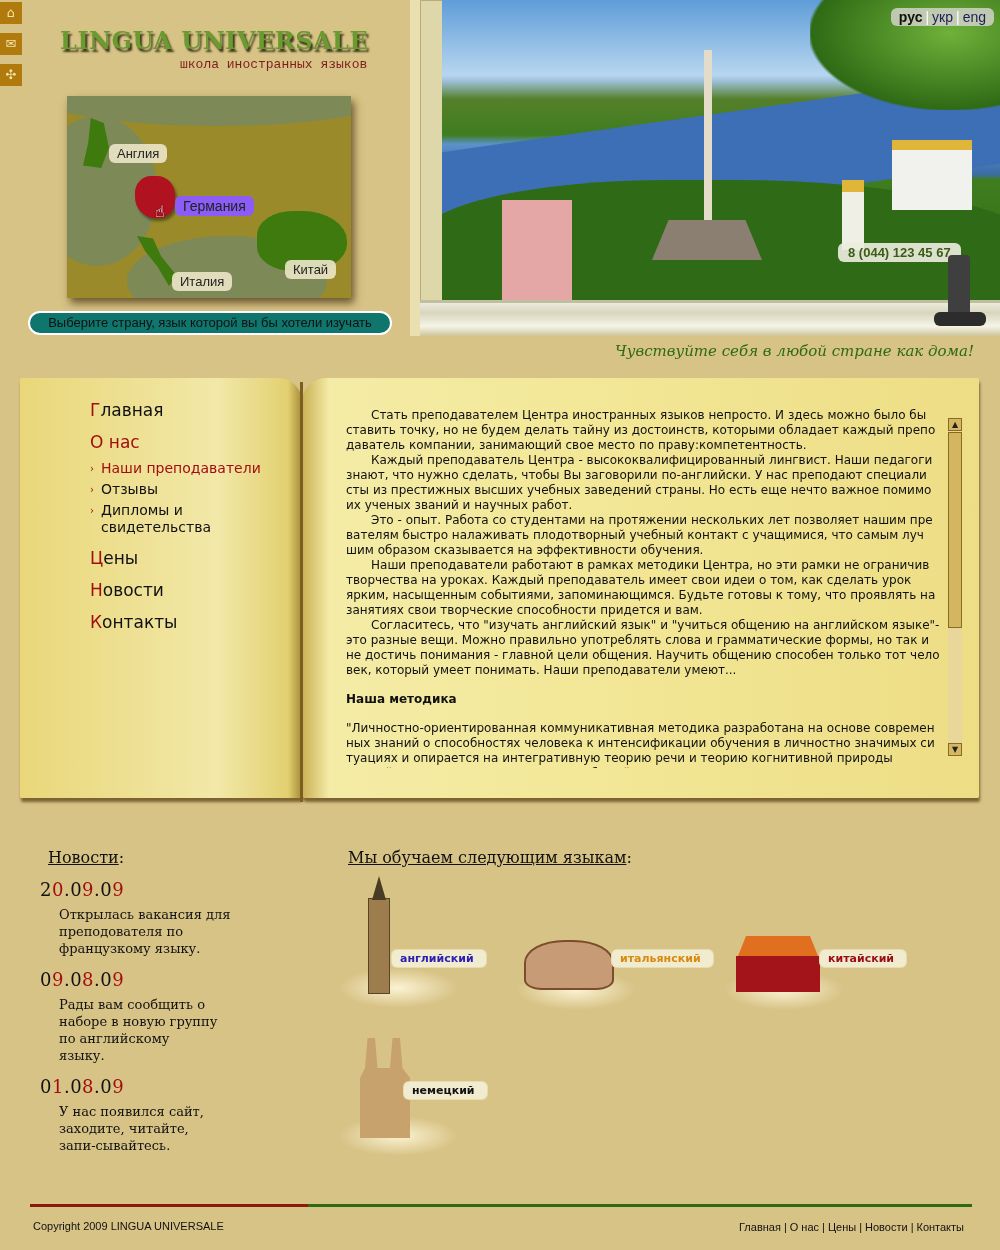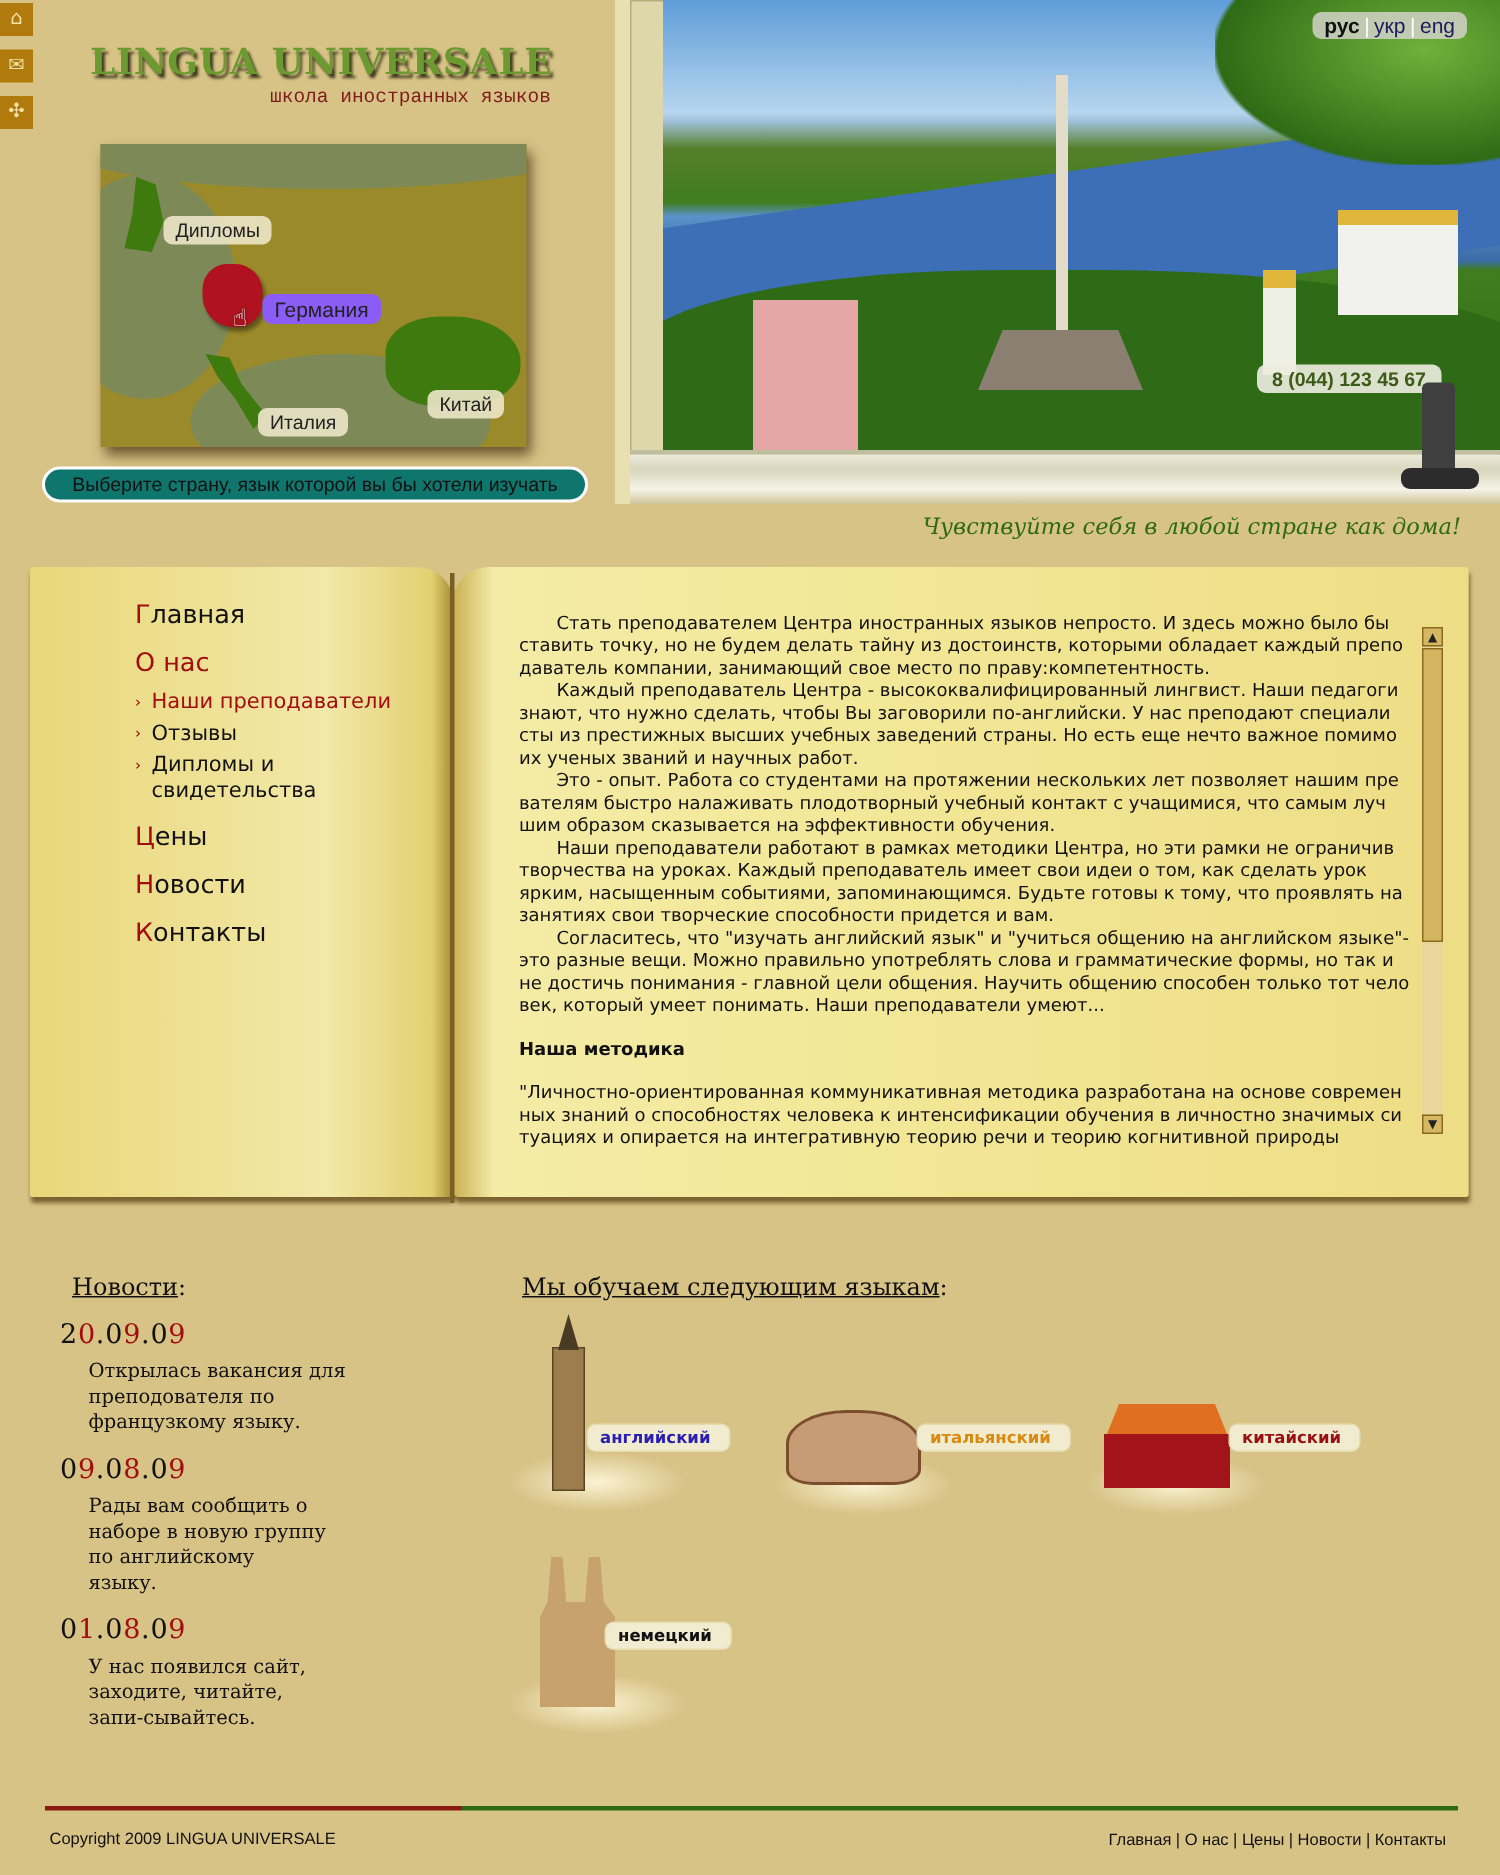--- a/index.html
+++ b/index.html
@@ -30,21 +30,21 @@
   .scene { position: absolute; left: 22px; top: 0; width: 568px; height: 300px; overflow: hidden;
            background: linear-gradient(to bottom, #5f9dd8 0%, #b7d6ef 25%, #9ec0d8 27%, #55802b 33%, #3f7d1f 45%, #5a92c9 48%, #3c6ca8 58%, #3f7d1f 60%, #2f6a15 100%); }
   .river { position: absolute; left: 0; top: 110px; width: 600px; height: 90px; background: #3c6fb6; transform: skewY(-8deg); }
   .forest-a { position: absolute; left: -20px; top: 180px; width: 620px; height: 140px; background: #2f6a17; border-radius: 40% 50% 0 0; }
   .tree-top { position: absolute; right: 0; top: 0; width: 200px; height: 110px; background: radial-gradient(ellipse at 70% 30%, #6fb13a, #2f6a15 70%, transparent 72%); }
   .monument { position: absolute; left: 262px; top: 50px; width: 8px; height: 180px; background: #e2dcc8; }
   .monument-base { position: absolute; left: 210px; top: 220px; width: 110px; height: 40px; background: #8a7f70; clip-path: polygon(15% 0, 85% 0, 100% 100%, 0 100%); }
   .church-pink { position: absolute; left: 60px; top: 200px; width: 70px; height: 100px; background: #e5a6a6; }
   .church-white { position: absolute; left: 450px; top: 140px; width: 80px; height: 70px; background: #f1f1ee; border-top: 10px solid #e0b63a; }
   .belltower { position: absolute; left: 400px; top: 180px; width: 22px; height: 70px; background: #efefe6; border-top: 12px solid #e0b63a; }
-  .lang-switch { position: absolute; right: 32px; top: 8px; background: rgba(210,210,200,0.85); border-radius: 6px; padding: 1px 8px; font-family: "Liberation Sans", sans-serif; font-size: 14px; color: #222; white-space: nowrap; }
+  .lang-switch { position: absolute; right: 16px; top: 8px; background: rgba(210,210,200,0.85); border-radius: 6px; padding: 1px 8px; font-family: "Liberation Sans", sans-serif; font-size: 14px; color: #222; white-space: nowrap; }
   .lang-switch a { text-decoration: none; color: #1c1c5c; cursor: pointer; }
   .lang-switch a.active { color: #111; font-weight: bold; }
   .lang-switch .sep { color: #fff; margin: 0 3px; }
   .phone-bubble { position: absolute; left: 396px; top: 243px; background: rgba(236,236,222,0.92); border-radius: 6px; padding: 2px 10px; font-family: "Liberation Sans", sans-serif; font-weight: bold; font-size: 13px; color: #3c5b16; white-space: nowrap; }
   .sill { position: absolute; left: 0; top: 300px; width: 590px; height: 36px; background: linear-gradient(#ecebdd, #d8d6bd 30%, #f5f4e8 70%, #cfc59a); border-top: 3px solid #bfbf9f; }
   .handset { position: absolute; right: 30px; top: 255px; width: 22px; height: 70px; background: #3f3f3f; border-radius: 4px; }
   .handset-base { position: absolute; right: 14px; top: 312px; width: 52px; height: 14px; background: #2c2c2c; border-radius: 6px; }
   .slogan { position: absolute; right: 26px; top: 342px; font-family: "DejaVu Serif", serif; font-style: italic; font-size: 15px; color: #2e6a10; white-space: nowrap; }
 
   
@@ -114,21 +114,21 @@
 </div>
 
 <div class="map">
   <div class="sea" style="left:-40px;top:-40px;width:380px;height:70px;"></div>
   <div class="sea" style="left:-30px;top:20px;width:120px;height:150px;"></div>
   <div class="sea" style="left:60px;top:140px;width:200px;height:90px;"></div>
   <div class="land" style="left:16px;top:22px;width:26px;height:50px;clip-path:polygon(30% 0,80% 10%,100% 60%,70% 100%,0 95%,20% 50%);"></div>
   <div class="land de" style="left:68px;top:80px;width:40px;height:42px;"></div>
   <div class="land" style="left:70px;top:140px;width:40px;height:50px;clip-path:polygon(0 0,40% 5%,60% 40%,100% 80%,80% 100%,50% 60%,20% 30%);"></div>
   <div class="land" style="left:190px;top:115px;width:90px;height:60px;border-radius:40% 50% 45% 40%;"></div>
-  <div class="bubble" style="left:42px;top:48px;">Дипломы</div>
+  <div class="bubble" style="left:42px;top:48px;">Англия</div>
   <div class="bubble active" style="left:108px;top:100px;">Германия</div>
   <div class="bubble" style="left:105px;top:176px;">Италия</div>
   <div class="bubble" style="left:218px;top:164px;">Китай</div>
   <div class="cursor-hand">☝</div>
 </div>
 <div class="map-hint">Выберите страну, язык которой вы бы хотели изучать</div>
 
 <div class="window-frame">
   <div class="scene">
     <div class="river"></div>

